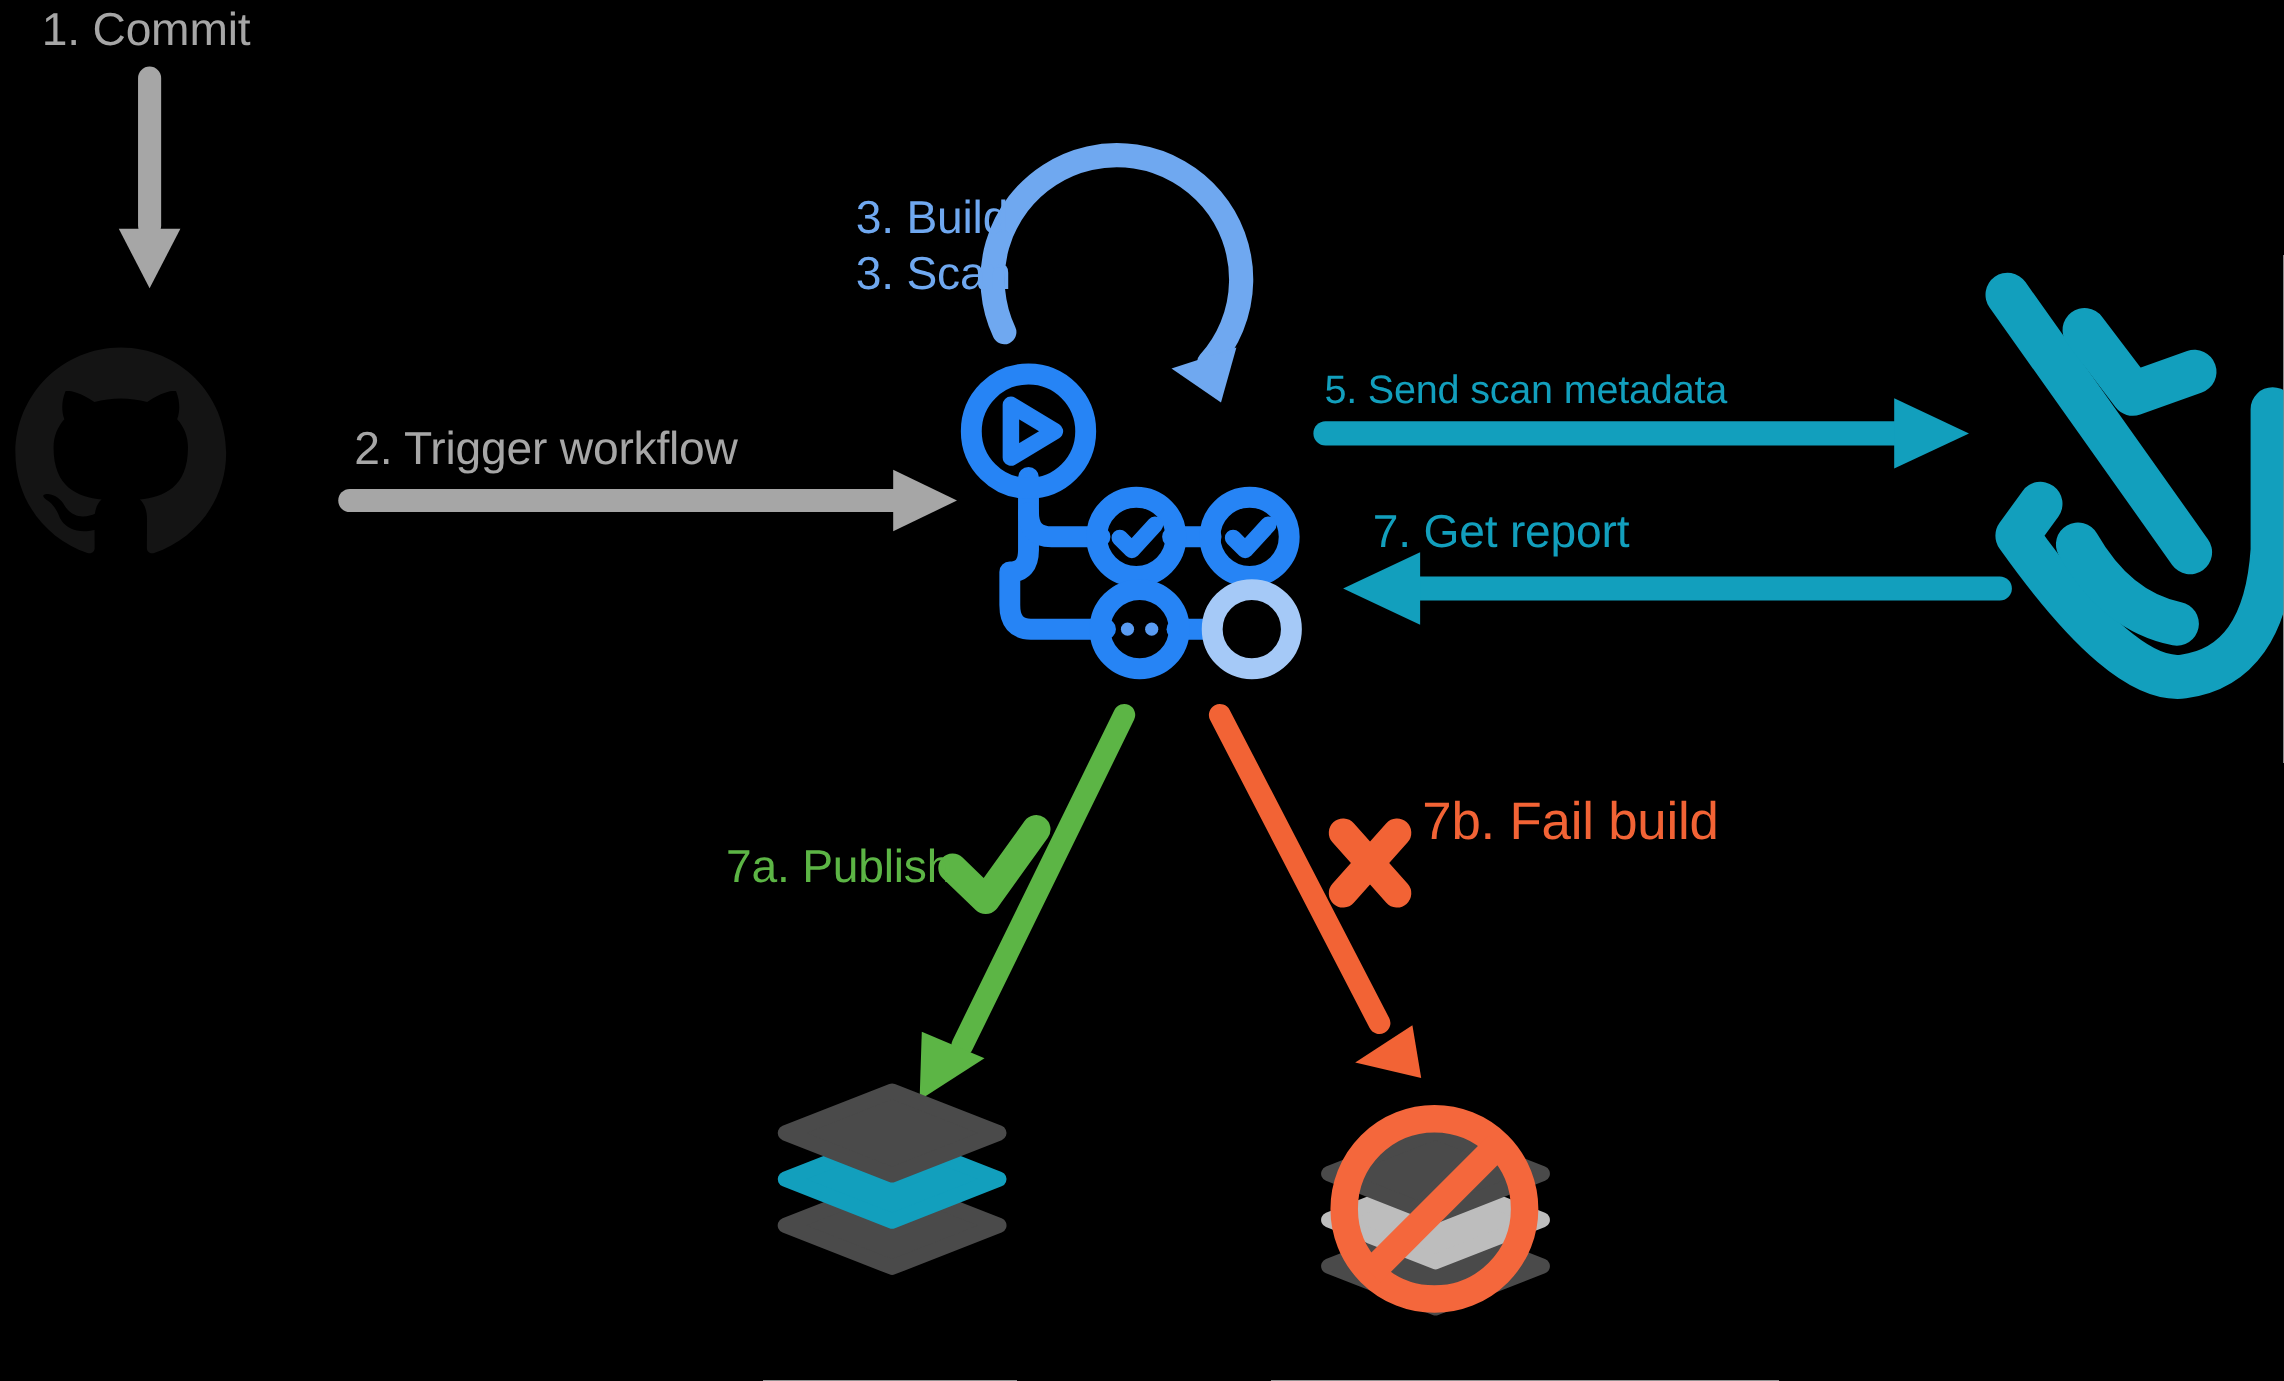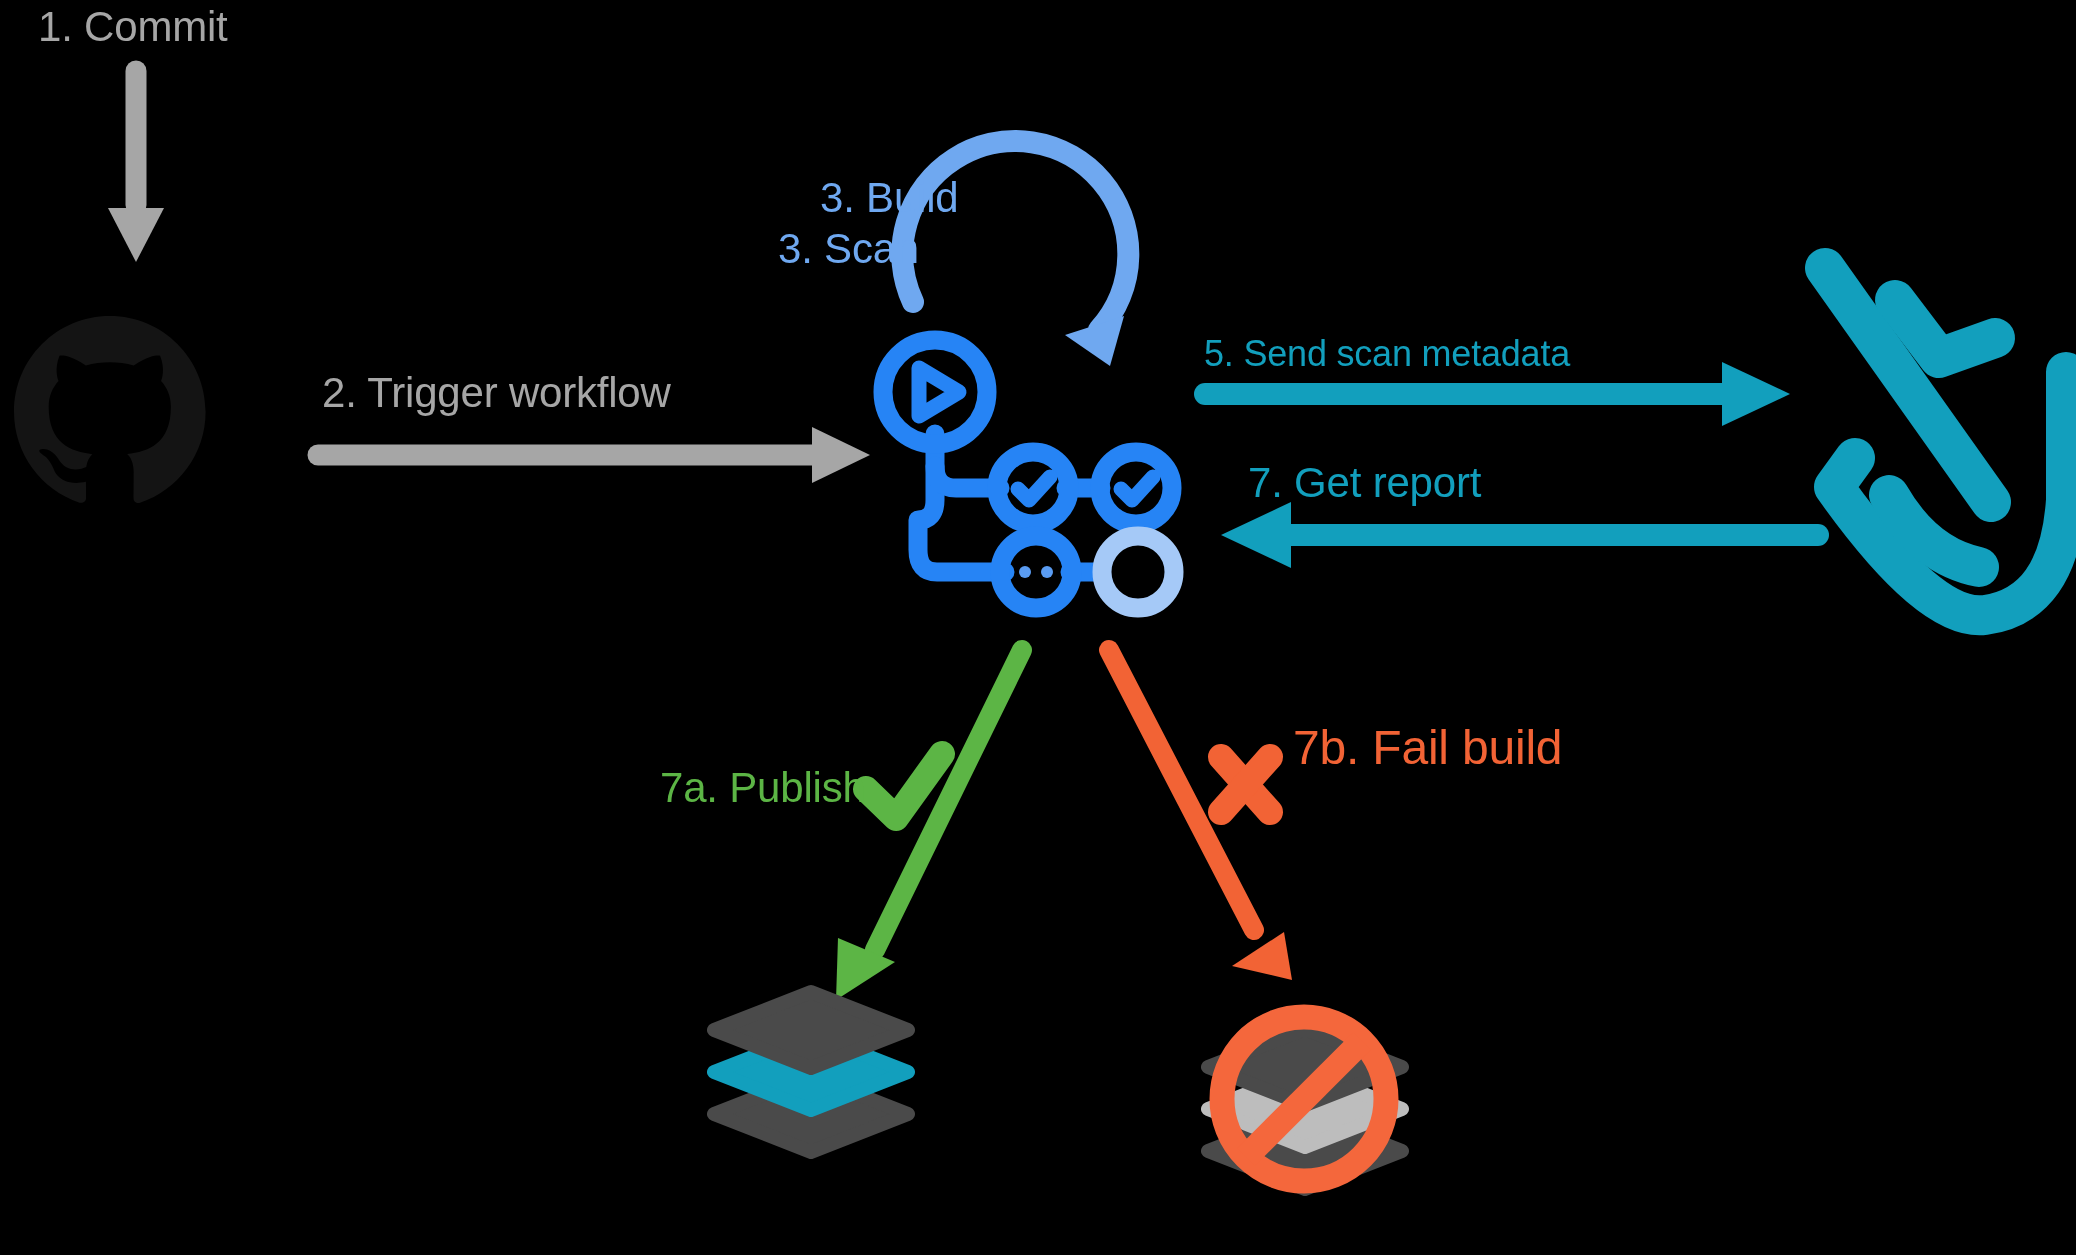--- a/index.html
+++ b/index.html
@@ -24,22 +24,22 @@
   }
   .lbl {
     position: absolute;
     white-space: nowrap;
     font-family: "Liberation Sans", sans-serif;
     font-weight: 400;
     line-height: 1.18;
     letter-spacing: -0.2px;
   }
   .lbl-commit   { left: 38px;   top: 2px;    font-size: 42px; color: #a6a6a6; }
-  .lbl-trigger  { left: 322px;  top: 368px;  font-size: 42px; color: #a6a6a6; text-align: center; }
-  .lbl-build    { left: 820px;  top: 173px;  font-size: 42px; color: #6fa8f0; }
+  .lbl-trigger  { left: 322px;  top: 383px;  font-size: 42px; color: #a6a6a6; text-align: center; }
+  .lbl-build    { left: 778px;  top: 173px;  font-size: 42px; color: #6fa8f0; }
   .lbl-scan     { left: 778px;  top: 224px;  font-size: 42px; color: #6fa8f0; }
   .lbl-send     { left: 1204px; top: 333px;  font-size: 36px; color: #129fbd; }
   .lbl-get      { left: 1248px; top: 458px;  font-size: 42px; color: #129fbd; }
   .lbl-publish  { left: 660px;  top: 763px;  font-size: 42px; color: #5cb545; }
   .lbl-fail     { left: 1293px; top: 720px;  font-size: 48px; color: #f26335; }
 </style>
 </head>
 <body>
 
 <div id="canvas">

